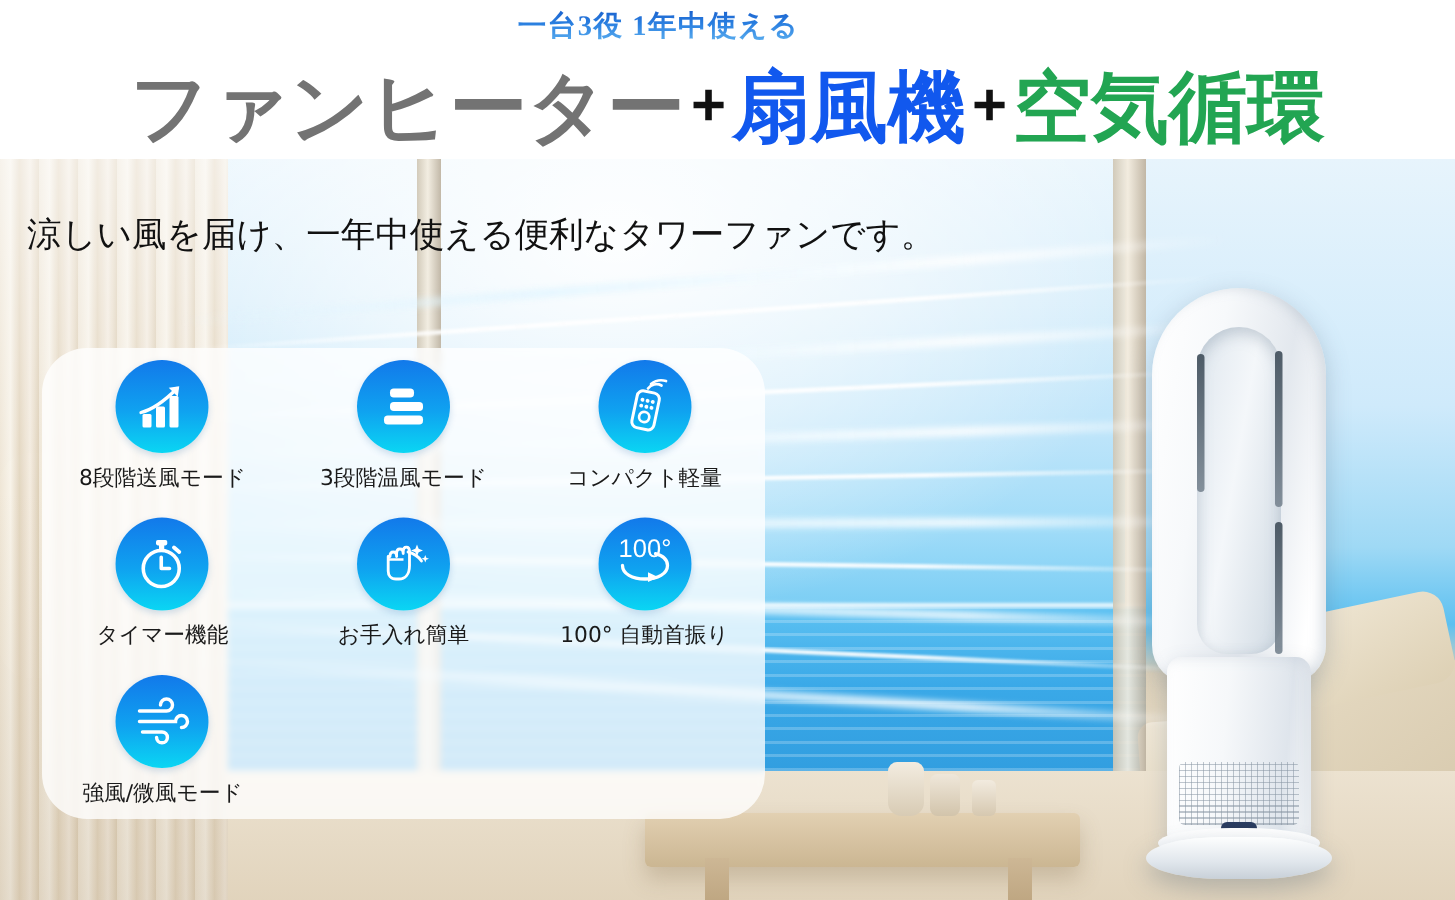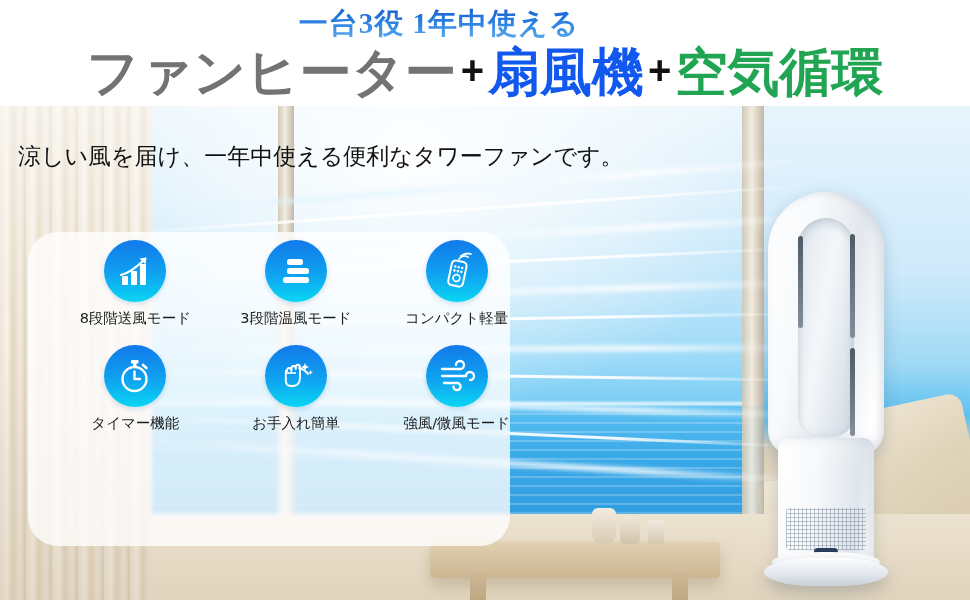--- a/index.html
+++ b/index.html
@@ -11,21 +11,21 @@
   .stage{position:relative;width:970px;height:600px;overflow:hidden;background:#fff;}
 
   
   .header{
     position:absolute;left:0;top:0;width:970px;height:106px;
     background:#ffffff;z-index:30;
   }
   .tagline{
     position:absolute;left:0;top:4px;width:878px;text-align:center;
     font-family:"Liberation Serif","DejaVu Serif",serif;
-    font-size:29px;font-weight:700;letter-spacing:1px;
+    font-size:19px;font-weight:700;letter-spacing:1px;
     background:linear-gradient(180deg,#1558c8 0%,#2a7fe0 45%,#63b6f2 100%);
     -webkit-background-clip:text;background-clip:text;color:transparent;
     -webkit-text-fill-color:transparent;
   }
   .headline{
     position:absolute;left:0;top:40px;width:970px;text-align:center;
     font-family:"Liberation Serif","DejaVu Serif",serif;
     font-size:52px;font-weight:700;line-height:60px;white-space:nowrap;
   }
   .hl-red{color:#737373;}
@@ -293,21 +293,21 @@
     </div>
   </div>
 
   <div style="position:absolute;left:18px;top:140px;width:880px;z-index:22;
               font-family:'Liberation Serif','DejaVu Serif',serif;font-size:23px;line-height:34px;
               color:#111;font-weight:400;">
     <div>涼しい風を届け、一年中使える便利なタワーファンです。</div>
   </div>
 
   <div class="panel" style="top:232px;left:28px;height:314px;width:482px;">
-    <div class="grid" style="height:314px;margin-left:27px;">
+    <div class="grid" style="height:314px;">
 
       <div class="cell">
         <div class="ico">
           <svg width="40" height="40" viewBox="0 0 40 40">
             <rect x="7" y="25" width="6" height="9" rx="1" fill="#fff"></rect>
             <rect x="16" y="20" width="6" height="14" rx="1" fill="#fff"></rect>
             <rect x="25" y="13" width="6" height="21" rx="1" fill="#fff"></rect>
             <path d="M6 24 C14 22 22 16 30 8" stroke="#fff" stroke-width="2.2" fill="none" stroke-linecap="round"></path>
             <path d="M24.5 7.5 L31.5 6.5 L30.5 13.5 Z" fill="#fff"></path>
           </svg>
@@ -367,20 +367,30 @@
             <path d="M11 18 h10" stroke="#fff" stroke-width="1.6"></path>
             <path d="M24 13 c4 1 7 3 9 6" stroke="#fff" stroke-width="1.9" fill="none" stroke-linecap="round"></path>
             <path d="M30 8 l1.1 2.8 L34 12 l-2.9 1.2 L30 16 l-1.1-2.8 L26 12 l2.9-1.2z" fill="#fff"></path>
             <path d="M35.5 15 l0.7 1.8 1.8 0.7 -1.8 0.7 -0.7 1.8 -0.7-1.8 -1.8-0.7 1.8-0.7z" fill="#fff"></path>
           </svg>
         </div>
         <div class="cap">お手入れ簡単</div>
       </div>
 
 
+      <div class="cell">
+        <div class="ico">
+          <svg width="46" height="46" viewBox="0 0 46 46">
+            <text x="23" y="18" text-anchor="middle" class="deg-text">100°</text>
+            <path d="M8 24 C8 29.5 14.5 33 23 33 C31.5 33 38 29.5 38 24 C38 20.2 34.8 17.4 30 16.1" fill="none" stroke="#fff" stroke-width="2.2" stroke-linecap="round"></path>
+            <path d="M25 28.5 L32 31.8 L25 35 Z" fill="#fff"></path>
+          </svg>
+        </div>
+        <div class="cap">100°  自動首振り</div>
+      </div>
 
       <div class="cell">
         <div class="ico">
           <svg width="42" height="42" viewBox="0 0 42 42">
             <path d="M6 14 H24 a4 4 0 1 0 -4 -4" stroke="#fff" stroke-width="2.3" fill="none" stroke-linecap="round"></path>
             <path d="M6 21 H30 a4 4 0 1 1 4 4" stroke="#fff" stroke-width="2.3" fill="none" stroke-linecap="round"></path>
             <path d="M8 28 H21 a3.6 3.6 0 1 1 -3.6 3.6" stroke="#fff" stroke-width="2.3" fill="none" stroke-linecap="round"></path>
           </svg>
         </div>
         <div class="cap">強風/微風モード</div>

